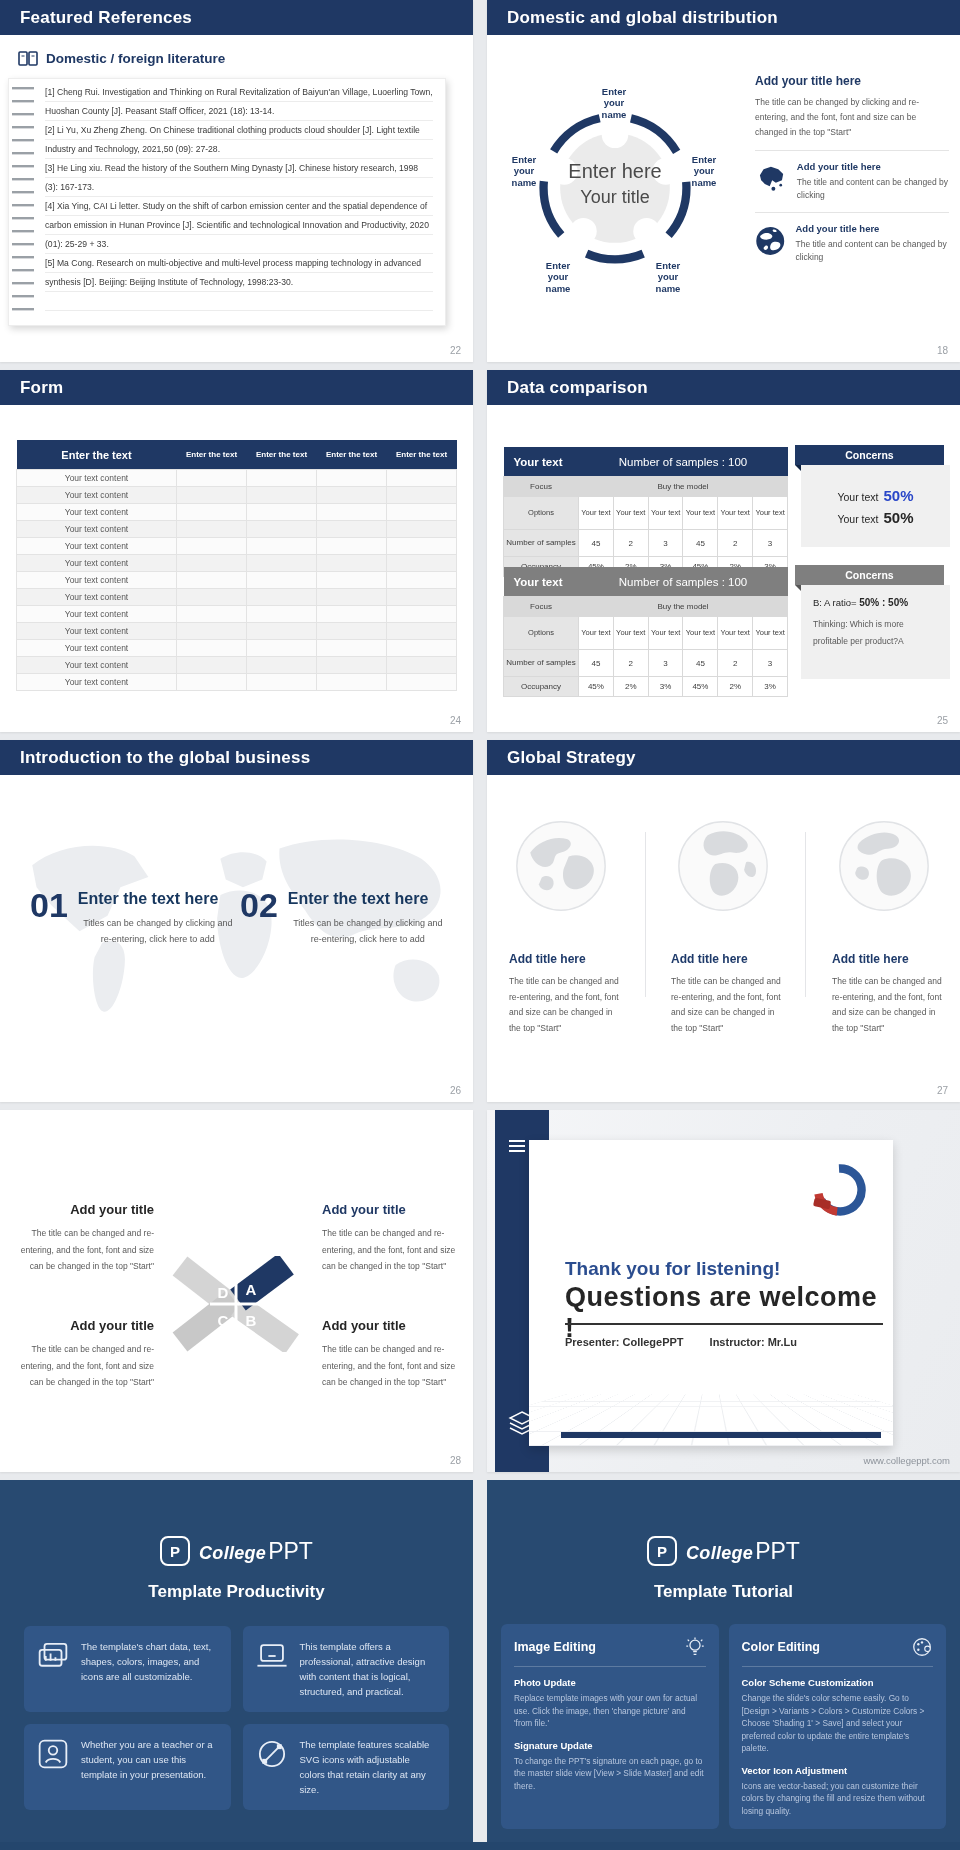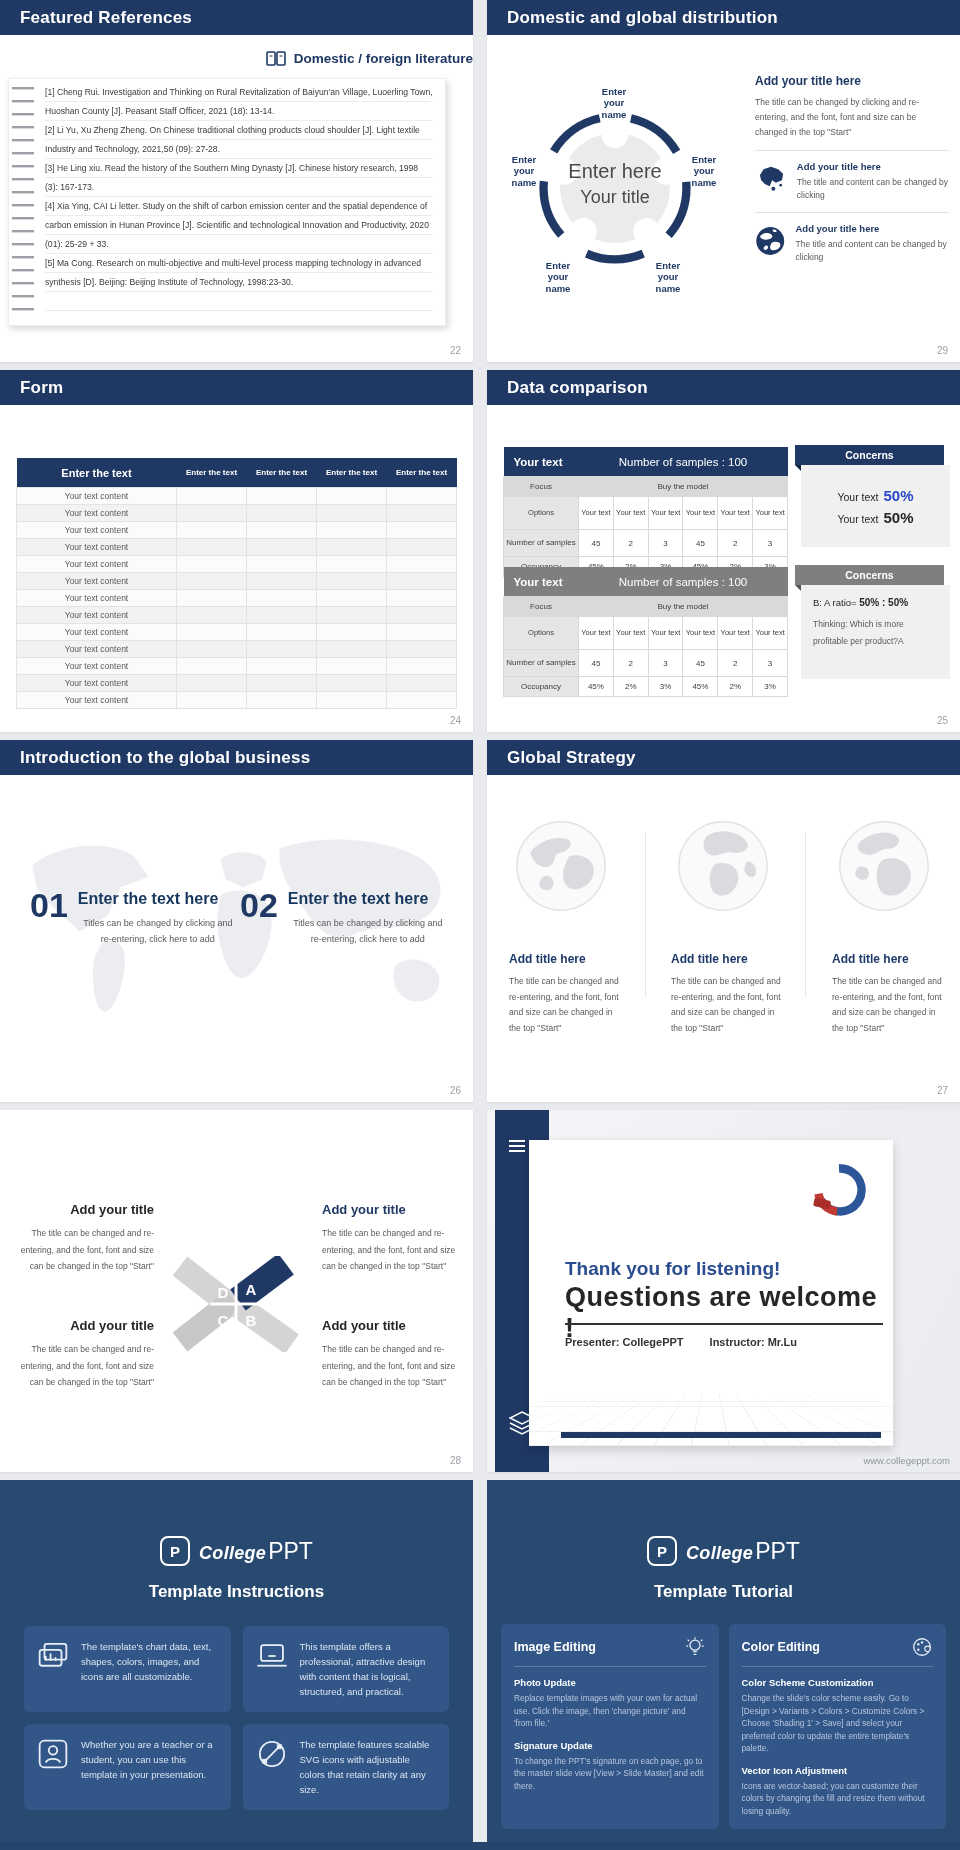--- a/index.html
+++ b/index.html
@@ -6,40 +6,40 @@
   body{width:960px;font-family:"Liberation Sans","DejaVu Sans",sans-serif;}
   .page{position:relative;width:960px;height:1850px;overflow:hidden;background:#e8eaed;}
   .grid{display:grid;grid-template-columns:480px 480px;grid-template-rows:repeat(5,370px);}
   .cell{box-sizing:border-box;}
   .cell.L{padding:0 7px 8px 0;}
   .cell.R{padding:0 0 8px 7px;}
   .slide{position:relative;width:473px;height:362px;background:#fff;overflow:hidden;box-shadow:0 1px 2px rgba(0,0,0,.08);}
   .titlebar{height:35px;background:#1f3864;color:#fff;display:flex;align-items:center;padding-left:20px;font-size:17px;font-weight:bold;letter-spacing:.2px;}
   .pagenum{position:absolute;right:12px;bottom:6px;font-size:10px;color:#9ba0a6;}
   
-  .s22-heading{display:flex;align-items:center;gap:8px;margin:16px 0 0 18px;color:#1f3864;font-size:13.5px;font-weight:bold;justify-content:flex-end;}
+  .s22-heading{display:flex;align-items:center;gap:8px;margin:16px 0 0 18px;color:#1f3864;font-size:13.5px;font-weight:bold;}
   .s22-card{position:absolute;left:8px;top:78px;width:436px;height:246px;background:#fff;border:1px solid #ededed;box-shadow:2px 3px 7px rgba(0,0,0,.16);}
   .s22-rings{position:absolute;left:3px;top:8px;bottom:8px;width:22px;background:repeating-linear-gradient(to bottom,#9aa0a6 0 2px,#d7d9dc 2px 3px,transparent 3px 13px);}
   .s22-list{margin:4px 12px 0 36px;min-height:232px;font-size:8.6px;line-height:19px;color:#3a3a3a;background:repeating-linear-gradient(to bottom,transparent 0 18px,#ececec 18px 19px);}
   .s22-list p{margin:0;}
   
   .s23-gear{position:absolute;left:20px;top:80px;width:216px;height:216px;}
   .s23-center{position:absolute;left:60px;top:160px;width:136px;text-align:center;color:#4a4a4a;}
   .s23-center .l1{font-size:20px;}
   .s23-center .l2{font-size:18px;margin-top:4px;}
   .s23-node{position:absolute;width:64px;text-align:center;color:#1f3864;font-size:9.5px;font-weight:bold;line-height:1.2;white-space:pre-line;}
   .s23-right{position:absolute;left:268px;top:74px;width:194px;}
   .s23-right h3{margin:0;font-size:12px;color:#1f3864;}
   .s23-right .body{margin-top:7px;font-size:8.5px;color:#595959;line-height:15px;}
   .s23-hr{border:none;border-top:1px solid #e4e4e4;margin:10px 0;}
   .s23-item{display:flex;align-items:flex-start;gap:10px;}
   .s23-item .txt .t{font-size:9.5px;font-weight:bold;color:#1f3864;}
   .s23-item .txt .b{margin-top:4px;font-size:8.5px;color:#595959;line-height:13px;}
   
-  .s24-table{position:absolute;left:16px;top:88px;border-collapse:collapse;width:440px;table-layout:fixed;}
+  .s24-table{position:absolute;left:16px;top:70px;border-collapse:collapse;width:440px;table-layout:fixed;}
   .s24-table th{background:#1f3864;color:#fff;height:27px;font-weight:bold;}
   .s24-table th.big{font-size:11px;}
   .s24-table th.sm{font-size:8px;}
   .s24-table td{height:14px;border:1px solid #e3e3e3;font-size:8.5px;color:#595959;text-align:center;}
   .s24-table tr:nth-child(odd) td{background:#f2f2f2;}
   .s24-table tr:nth-child(even) td{background:#fbfbfb;}
   
   .s25-table{position:absolute;left:16px;border-collapse:collapse;width:285px;table-layout:fixed;}
   .s25-table td{border:1px solid #d9d9d9;text-align:center;color:#404040;}
   .s25-table .hd td{border:none;color:#fff;height:27px;}
@@ -207,21 +207,21 @@
         <svg width="36" height="36" viewBox="0 0 24 24">
                 <circle class="icon-navy" cx="12" cy="12" r="11"></circle>
                 <path fill="#fff" d="M4,8 C7,5 11,5 13,7 C15,9 12,11 9,11 C6,11 4,10 4,8 Z M14,13 C17,12 20,13 20,15 C20,18 16,20 13,19 C11,18 12,14 14,13 Z M8,16 C9,15 11,16 10,18 C9,20 6,19 7,17 Z M15,3 C17,3 18,5 16,5 C14,5 13,3 15,3 Z"></path>
               </svg>
         <div class="txt">
           <div class="t">Add your title here</div>
           <div class="b">The title and content can be changed by clicking</div>
         </div>
       </div>
     </div>
-    <div class="pagenum">29</div>
+    <div class="pagenum">18</div>
   </div>
       </div>
 
   <div class="cell L">
         <div class="slide">
     <div class="titlebar">
             <span>Form</span>
           </div>
     <table class="s24-table">
       <colgroup>
@@ -606,21 +606,21 @@
       </div>
 
   <div class="cell L">
         <div class="panel">
     <div class="p-logo">
       <span class="p-badge">
               <b>P</b>
             </span>
       <span><span class="p-college">College</span><span class="p-ppt">PPT</span></span>
     </div>
-    <div class="p-title">Template Instructions</div>
+    <div class="p-title">Template Productivity</div>
     <div class="p-tiles">
       <div class="p-tile">
         <svg width="34" height="34" viewBox="0 0 28 28">
                 <g fill="none" stroke="#e8eef7" stroke-width="1.5">
                   <rect x="7" y="4" width="18" height="13" rx="2"></rect>
                   <rect x="3" y="9" width="18" height="13" rx="2"></rect>
                   <path d="M8,18 v-4 M12,18 v-6 M16,18 v-3"></path>
                 </g>
               </svg>
         <p>The template's chart data, text, shapes, colors, images, and icons are all customizable.</p>

